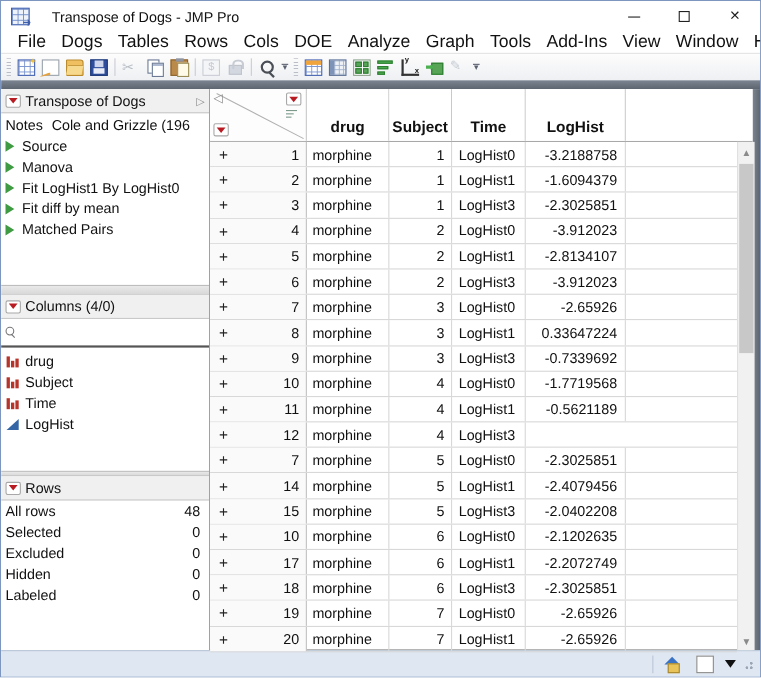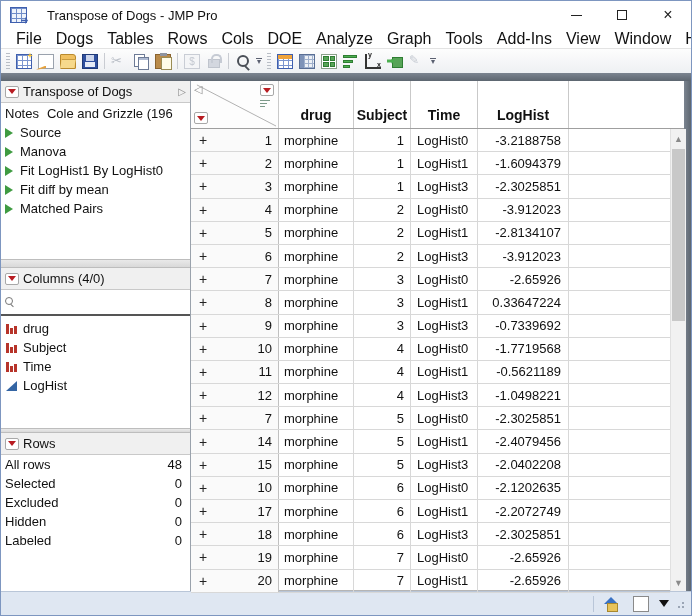--- a/index.html
+++ b/index.html
@@ -514,21 +514,20 @@
               <div class="tcell c-fill"></div>
             </div>
             <div class="trow">
               <div class="tcell c-rowhdr">
                 <span class="plus">+</span>
                 <span class="rownum">12</span>
               </div>
               <div class="tcell c-drug">morphine</div>
               <div class="tcell c-subject">4</div>
               <div class="tcell c-time">LogHist3</div>
-              <div class="tcell c-loghist">-1.0498221</div>
               <div class="tcell c-fill"></div>
             </div>
             <div class="trow">
               <div class="tcell c-rowhdr">
                 <span class="plus">+</span>
                 <span class="rownum">7</span>
               </div>
               <div class="tcell c-drug">morphine</div>
               <div class="tcell c-subject">5</div>
               <div class="tcell c-time">LogHist0</div>

